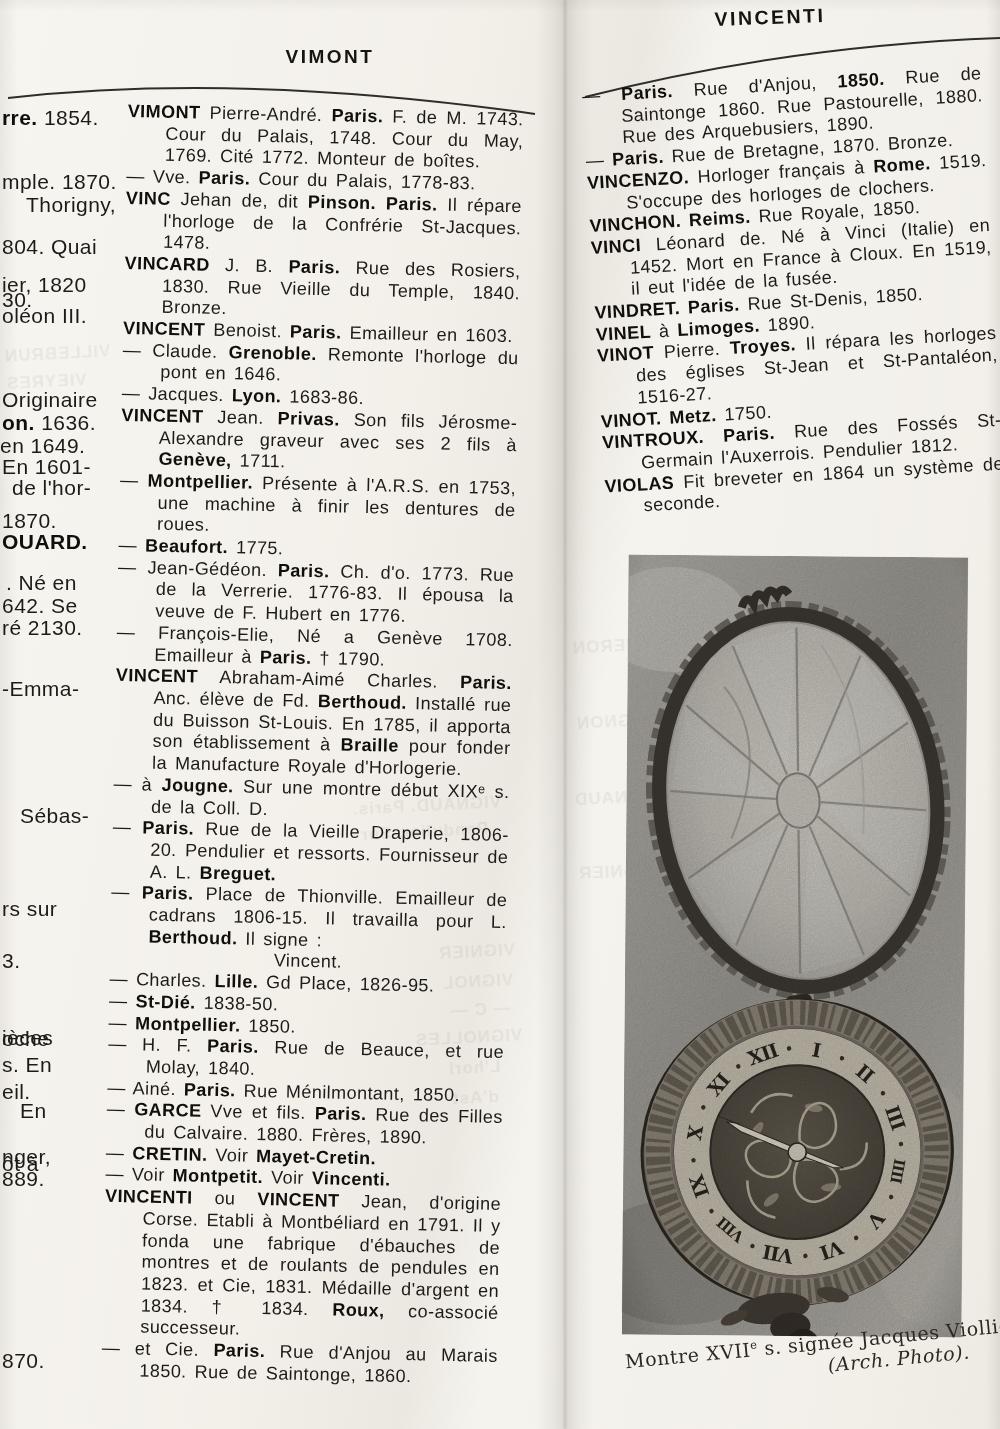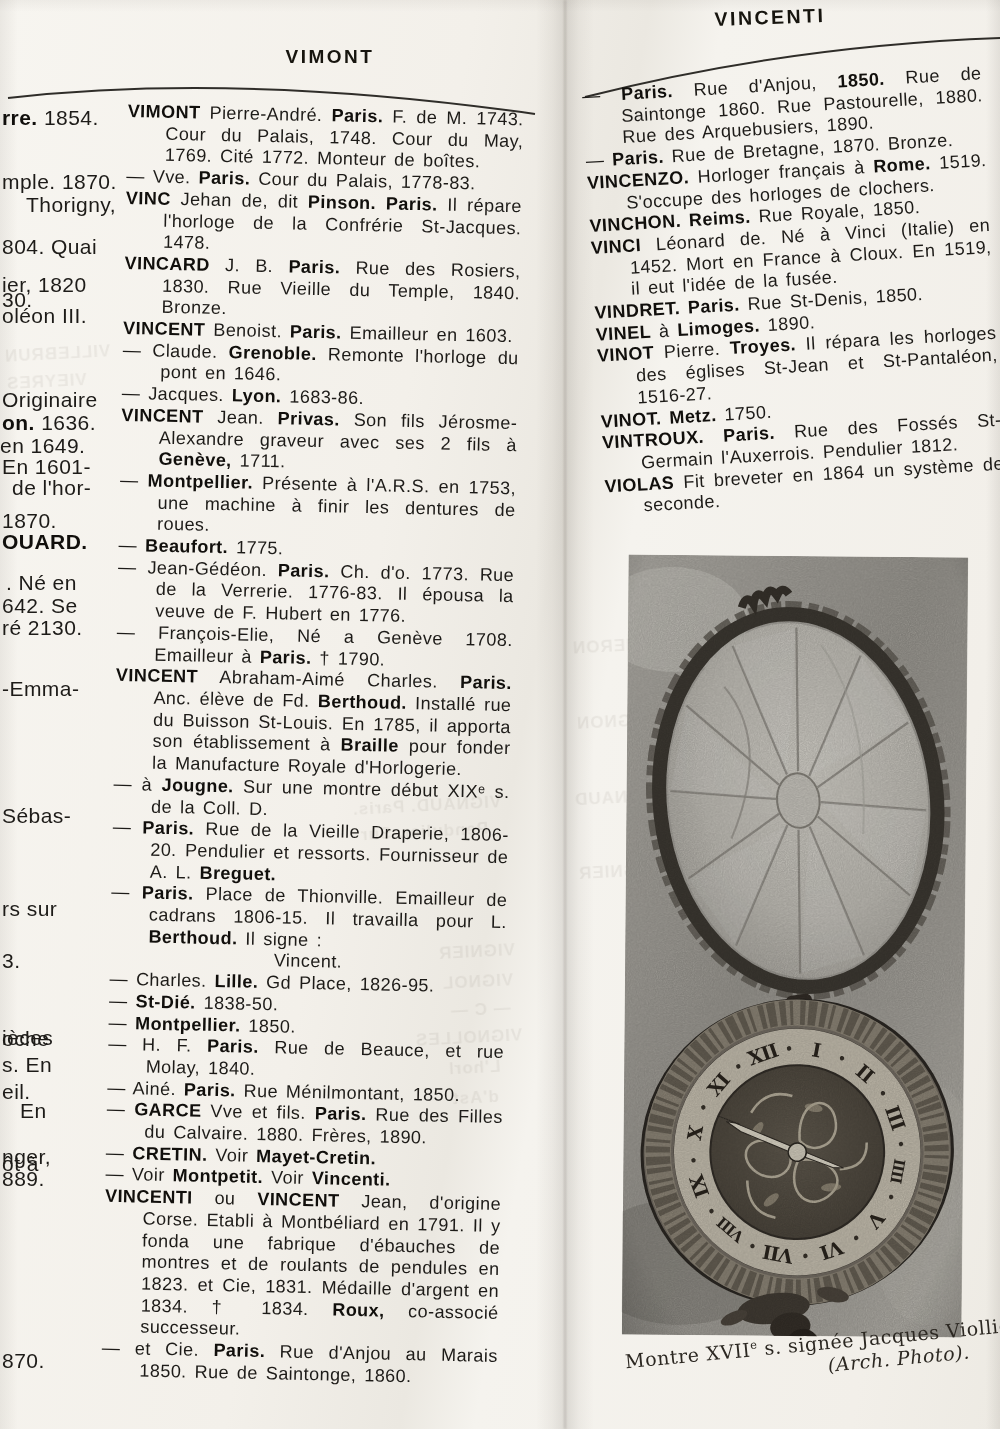--- a/index.html
+++ b/index.html
@@ -100,21 +100,21 @@
       <div class="frag" style="top: 412px; left: 2px;"><b>on.</b><span> 1636.</span></div>
       <div class="frag" style="top: 435px; left: 0;"><span>en 1649.</span></div>
       <div class="frag" style="top: 456px; left: 2px;"><span>En 1601-</span></div>
       <div class="frag" style="top: 477px; left: 2px; margin-left: 10px;"><span>de l'hor-</span></div>
       <div class="frag" style="top: 510px; left: 2px;"><span>1870.</span></div>
       <div class="frag" style="top: 531px; left: 2px;"><b>OUARD.</b></div>
       <div class="frag" style="top: 572px; left: 6px;"><span>. Né en</span></div>
       <div class="frag" style="top: 595px; left: 2px;"><span>642. Se</span></div>
       <div class="frag" style="top: 617px; left: 2px;"><span>ré 2130.</span></div>
       <div class="frag" style="top: 678px; left: 2px;"><span>-Emma-</span></div>
-      <div class="frag" style="top: 805px; left: 2px;"><span>Sébas-</span></div>
+      <div class="frag" style="top: 805px; left: 20px;"><span>Sébas-</span></div>
       <div class="frag" style="top: 898px; left: 2px;"><span>rs sur</span></div>
       <div class="frag" style="top: 950px; left: 2px;"><span>3.</span></div>
       <div class="frag" style="top: 1001px; left: 2px; margin-top: 26px;"><span>ièces</span></div>
       <div class="frag" style="top: 1028px; left: 2px;"><span>oche</span></div>
       <div class="frag" style="top: 1054px; left: 2px;"><span>s. En</span></div>
       <div class="frag" style="top: 1081px; left: 2px;"><span>eil.</span></div>
       <div class="frag" style="top: 1100px; left: 20px;"><span>En</span></div>
       <div class="frag" style="top: 1122px; left: 2px; margin-top: 31px;"><span>ôt à</span></div>
       <div class="frag" style="top: 1146px; left: 2px; text-align: right;"><span>nger,</span></div>
       <div class="frag" style="top: 1168px; left: 2px;"><span>889.</span></div>

